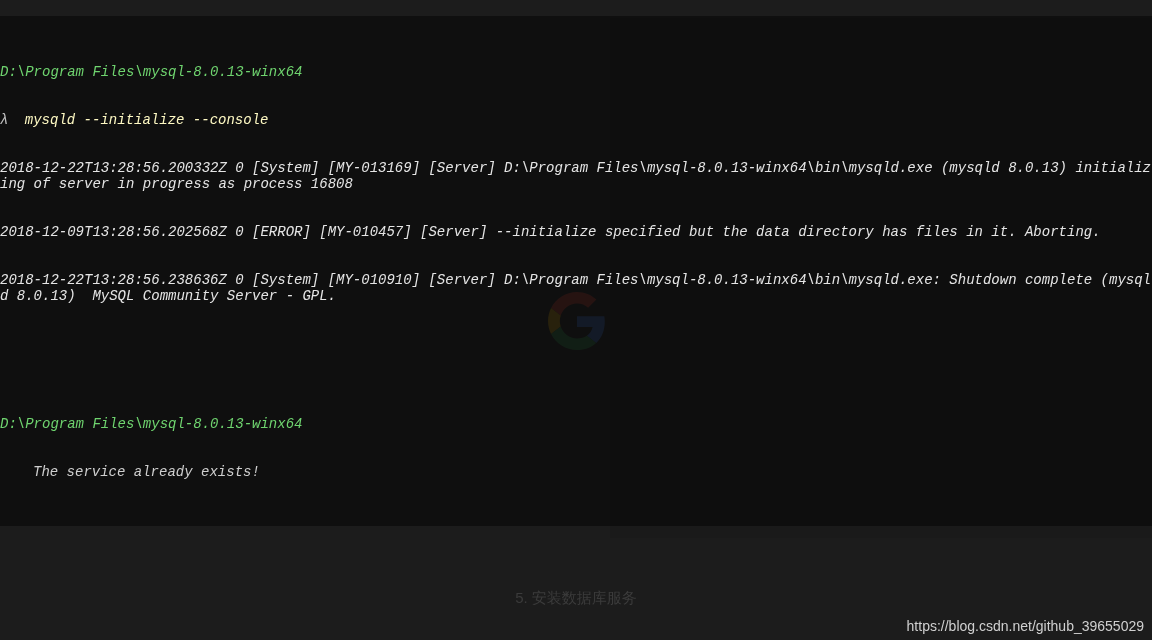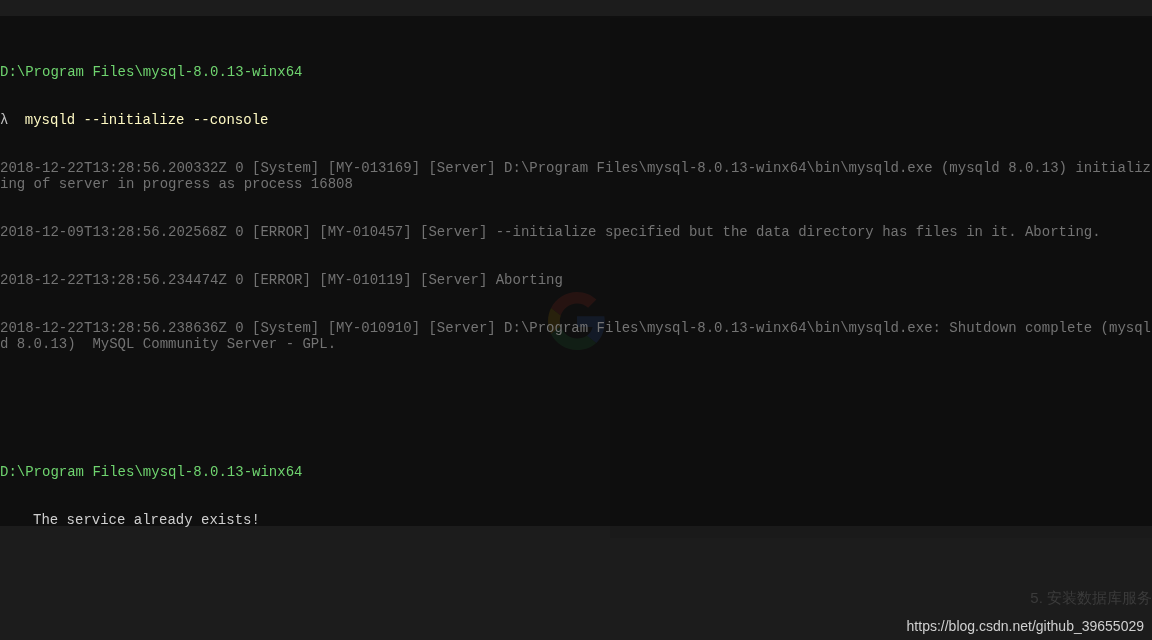--- a/index.html
+++ b/index.html
@@ -26,21 +26,21 @@
     width: 58px;
     height: 58px;
     z-index: 1;
     opacity: 0.5;
   }
   .faded-caption {
     position: absolute;
     left: 0;
     top: 590px;
     width: 1152px;
-    text-align: right;
+    text-align: center;
     color: #3b3b3b;
     font-size: 15px;
     font-family: -apple-system, "Segoe UI", Arial, sans-serif;
     z-index: 1;
   }
   .faded-bar {
     position: absolute;
     left: 610px;
     top: 18px;
     width: 542px;
@@ -53,26 +53,27 @@
   .terminal {
     position: absolute;
     top: 16px;
     left: 0;
     width: 1152px;
     height: 510px;
     background: rgba(12,12,12,0.78);
     z-index: 2;
     white-space: pre-wrap;
     word-break: break-all;
+    font-style: italic;
   }
   .line { display: block; }
   .path   { color: #6fd46f; }
   .lambda { color: #c0c0c0; }
   .cmd    { color: #fef9c3; padding-left: 8px; }
-  .sys    { color: #737373; } 
+  .sys    { color: #e5e5e5; } 
   .plain  { color: #cfcfcf; margin-left: 33px; }
   .watermark {
     position: absolute;
     right: 8px;
     bottom: 6px;
     color: #d0d0d0;
     font-family: Arial, "Segoe UI", sans-serif;
     font-size: 14px;
     z-index: 5;
     padding-left: 23px;
@@ -97,21 +98,20 @@
 </div>
 
 <div class="faded-caption">5. 安装数据库服务</div>
 
 <div class="terminal">
   
   <span class="line path">D:\Program Files\mysql-8.0.13-winx64</span>
   <span class="line"><span class="lambda">λ</span> <span class="cmd">mysqld --initialize --console</span></span>
   <span class="line sys">2018-12-22T13:28:56.200332Z 0 [System] [MY-013169] [Server] D:\Program Files\mysql-8.0.13-winx64\bin\mysqld.exe (mysqld 8.0.13) initializing of server in progress as process 16808</span>
   <span class="line sys">2018-12-09T13:28:56.202568Z 0 [ERROR] [MY-010457] [Server] --initialize specified but the data directory has files in it. Aborting.</span>
-  <span class="line sys">2018-12-22T13:28:56.234474Z 0 [ERROR] [MY-010119] [Server] Aborting</span>
   <span class="line sys">2018-12-22T13:28:56.238636Z 0 [System] [MY-010910] [Server] D:\Program Files\mysql-8.0.13-winx64\bin\mysqld.exe: Shutdown complete (mysqld 8.0.13)  MySQL Community Server - GPL.</span>
   <div class="blank"></div>
 
   
   <span class="line path">D:\Program Files\mysql-8.0.13-winx64</span>
   <span class="line plain">The service already exists!</span>
   
   
 
   

